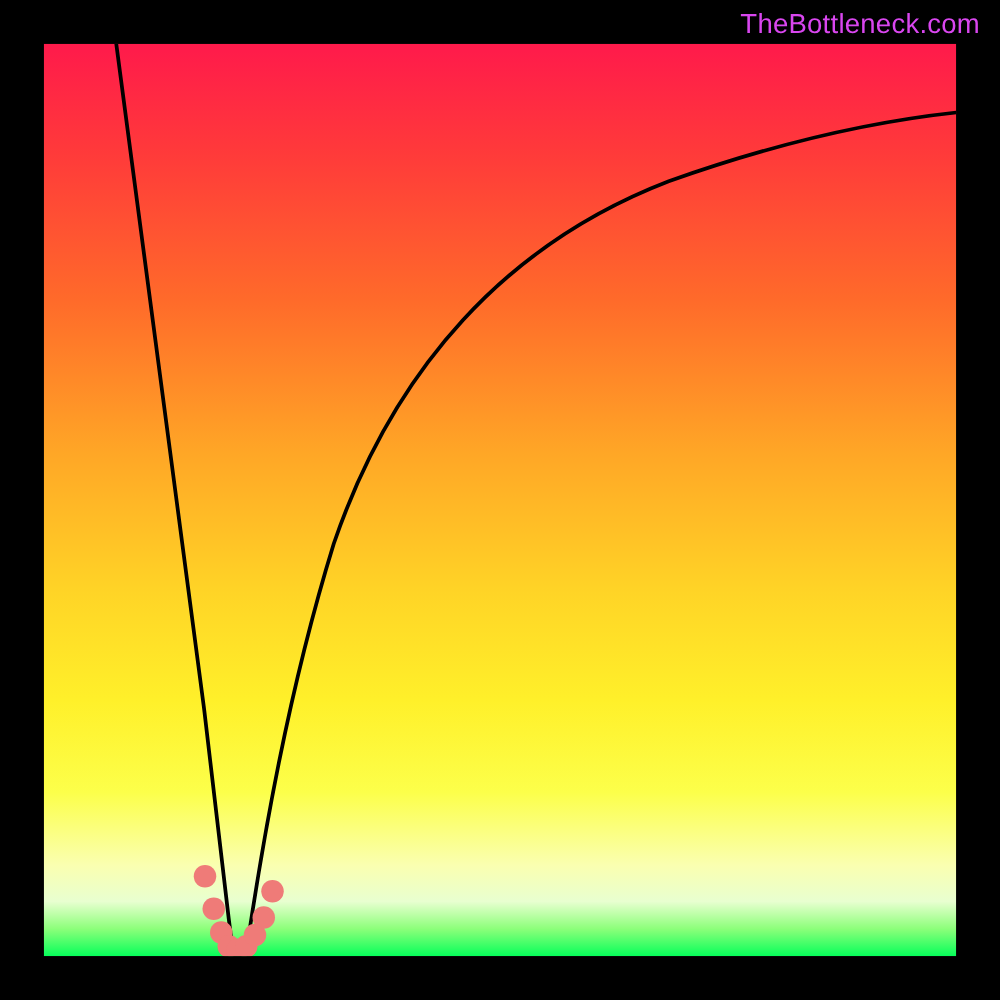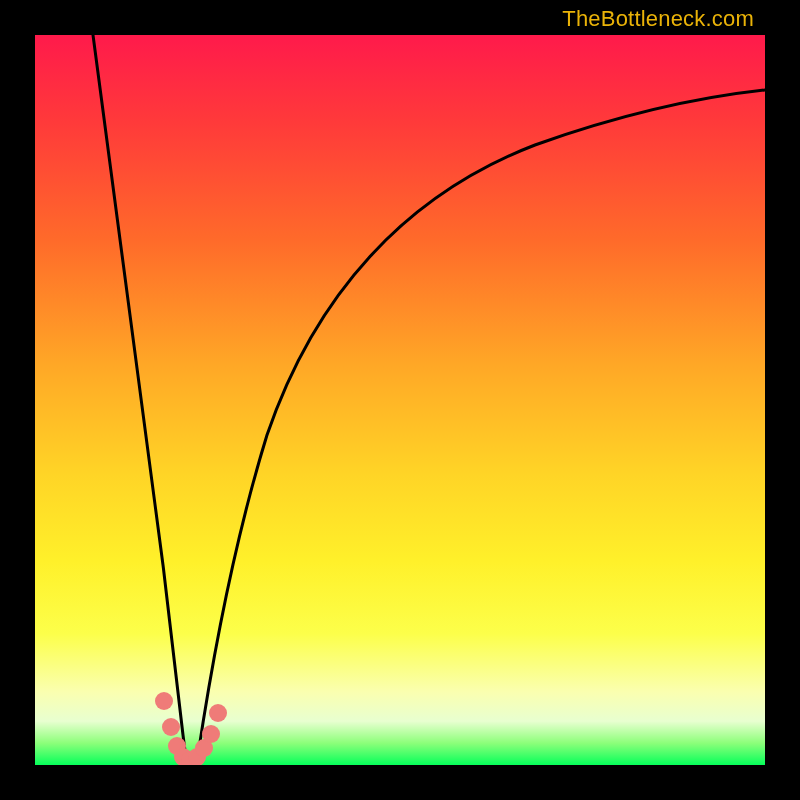--- a/index.html
+++ b/index.html
@@ -39,22 +39,22 @@
       #fcff4a 82%,
       #faffb0 90%,
       #e8ffd0 94%,
       #8cff7a 97%,
       #06ff5a 100%
     );
   }
   .watermark {
     position: absolute;
     top: 6px;
-    right: 46px;
-    color: #eab308;
+    right: 16px;
+    color: #d946ef;
     font-size: 22px;
     font-weight: 500;
     letter-spacing: 0.2px;
     user-select: none;
   }
   svg.curves {
     position: absolute;
     inset: 0;
     width: 100%;
     height: 100%;

